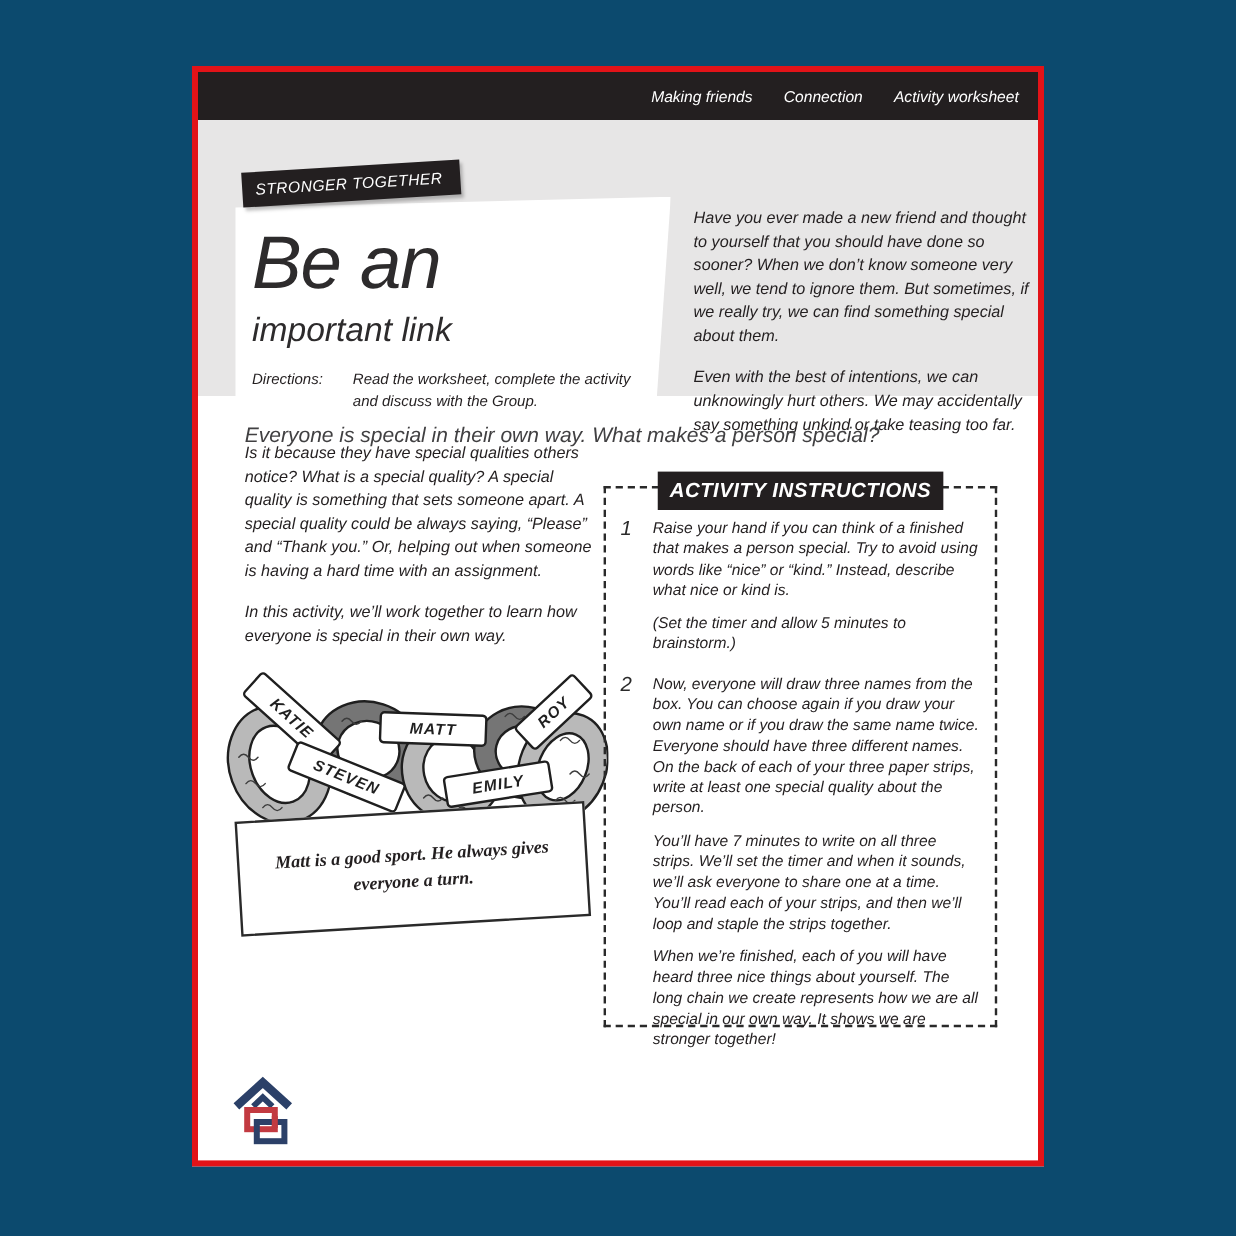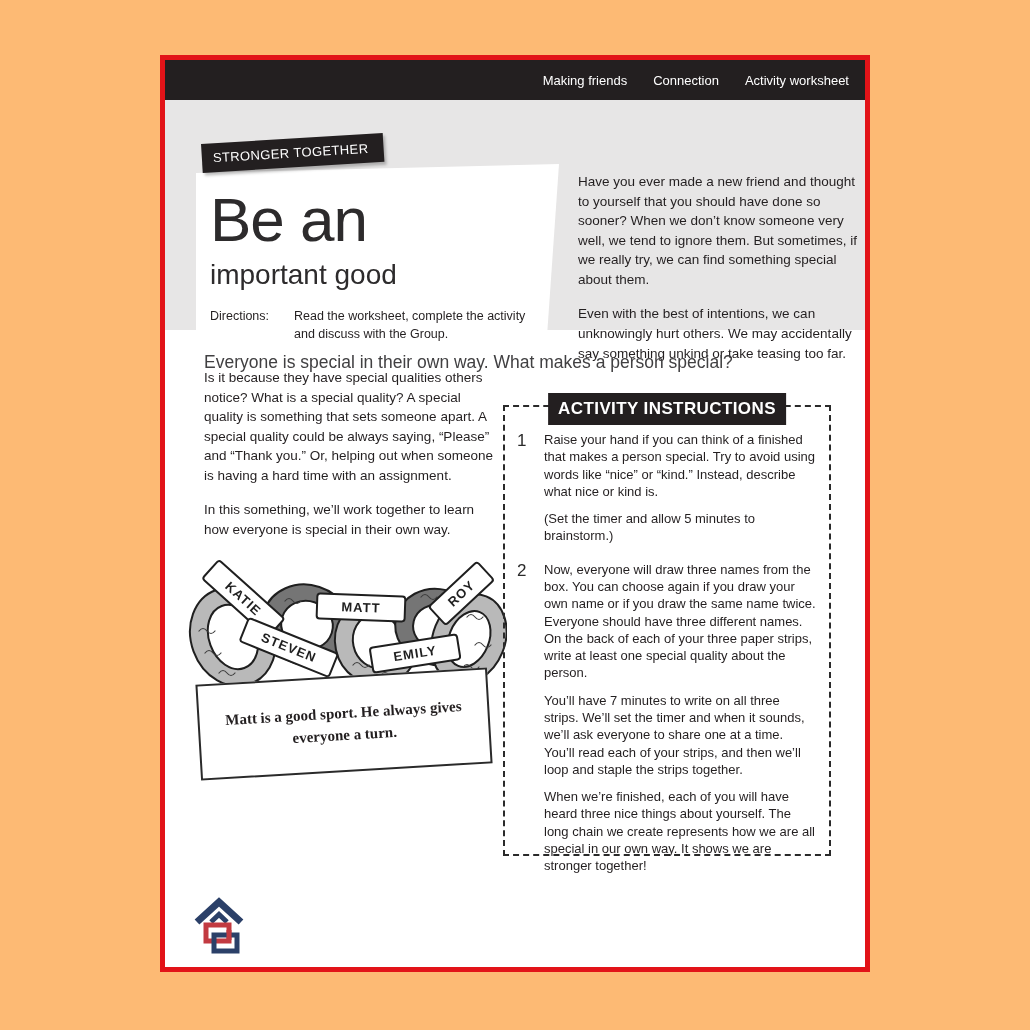--- a/index.html
+++ b/index.html
@@ -1,17 +1,17 @@
 <!DOCTYPE html>
 <html><head>
 <meta charset="utf-8">
 <style>
   html,body{margin:0;padding:0;background:#fff;}
-  .canvas{position:relative;width:1030px;height:1030px;background:#fdba74;overflow:hidden;
-          font-family:"Liberation Sans",sans-serif;color:#231f20;}
+  .canvas{position:relative;width:1030px;height:1030px;background:#0c4a6e;overflow:hidden;
+          font-family:"Liberation Sans",sans-serif;color:#231f20;font-style:italic;}
   .sheet{position:absolute;left:160px;top:55px;width:710px;height:917px;
          border:5px solid #e21318;background:#fff;box-sizing:border-box;}
   .topbar{position:absolute;left:0;top:0;width:700px;height:40px;background:#231f20;
           display:flex;align-items:center;justify-content:flex-end;gap:26px;padding-right:16px;box-sizing:border-box;}
   .topbar span{color:#fff;font-size:13px;}
   .grayband{position:absolute;left:0;top:40px;width:700px;height:230px;background:#e7e6e6;}
   .white-panel{position:absolute;left:31px;top:64px;width:363px;height:196px;background:#fff;
           clip-path:polygon(0% 4.6%,100% 0%,96.5% 93%,0% 100%);padding:10px 14px 0 14px;box-sizing:border-box;}
   .title1{font-size:62px;line-height:1.02;margin:14px 0 0 0;font-weight:400;color:#2d2b2c;letter-spacing:-1px;}
   .title2{font-size:28px;margin:8px 0 16px 0;font-weight:400;color:#2d2b2c;}
@@ -46,38 +46,38 @@
 
     <div class="topbar">
       <span>Making friends</span>
       <span>Connection</span>
       <span>Activity worksheet</span>
     </div>
 
     <div class="grayband">
       <div class="white-panel">
         <div class="title1">Be an</div>
-        <div class="title2">important good</div>
+        <div class="title2">important link</div>
         <div class="matrow">
           <span>Directions:</span>
           <span>Read the worksheet, complete the activity and discuss with the Group.</span>
         </div>
       </div>
       <div class="badge">STRONGER TOGETHER</div>
       <div class="intro-right">
         <p>Have you ever made a new friend and thought to yourself that you should have done so sooner? When we don’t know someone very well, we tend to ignore them. But sometimes, if we really try, we can find something special about them.</p>
         <p>Even with the best of intentions, we can unknowingly hurt others. We may accidentally say something unkind or take teasing too far.</p>
       </div>
     </div>
 
     <div class="section-heading">Everyone is special in their own way. What makes a person special?</div>
 
     <div class="left-col">
       <p>Is it because they have special qualities others notice? What is a special quality? A special quality is something that sets someone apart. A special quality could be always saying, “Please” and “Thank you.” Or, helping out when someone is having a hard time with an assignment.</p>
-      <p>In this something, we’ll work together to learn how everyone is special in their own way.</p>
+      <p>In this activity, we’ll work together to learn how everyone is special in their own way.</p>
     </div>
 
     <svg class="chain" width="322" height="142" viewBox="0 0 322 142">
 
       <g transform="rotate(-20 48 84)">
         <ellipse cx="48" cy="84" rx="42" ry="50" fill="#b9b9b9" stroke="#1f1f1f" stroke-width="2"></ellipse>
         <ellipse cx="48" cy="84" rx="24" ry="33" fill="#ffffff" stroke="#1f1f1f" stroke-width="2"></ellipse>
       </g>
       <g transform="rotate(18 122 72)">
         <ellipse cx="122" cy="72" rx="45" ry="40" fill="#757575" stroke="#1f1f1f" stroke-width="2"></ellipse>

